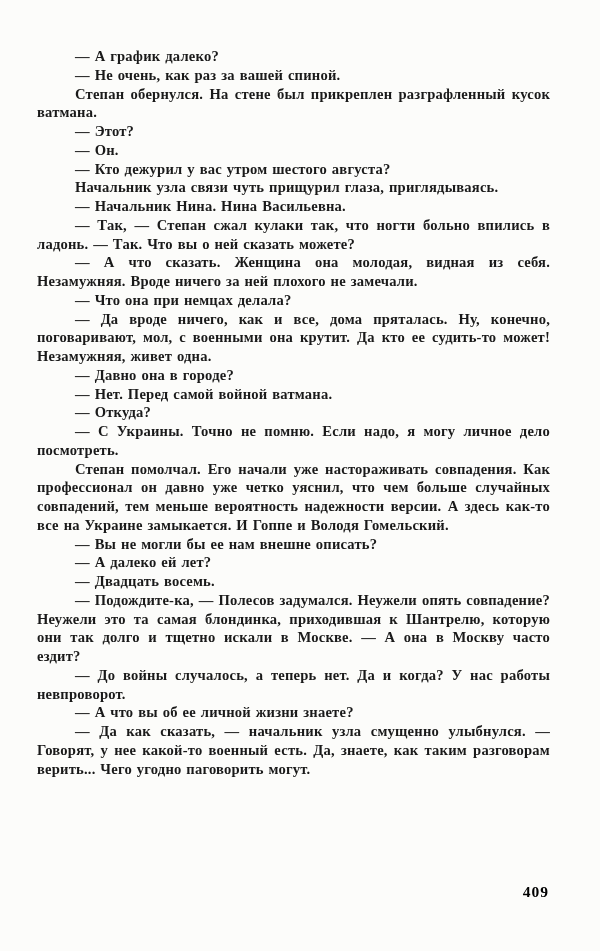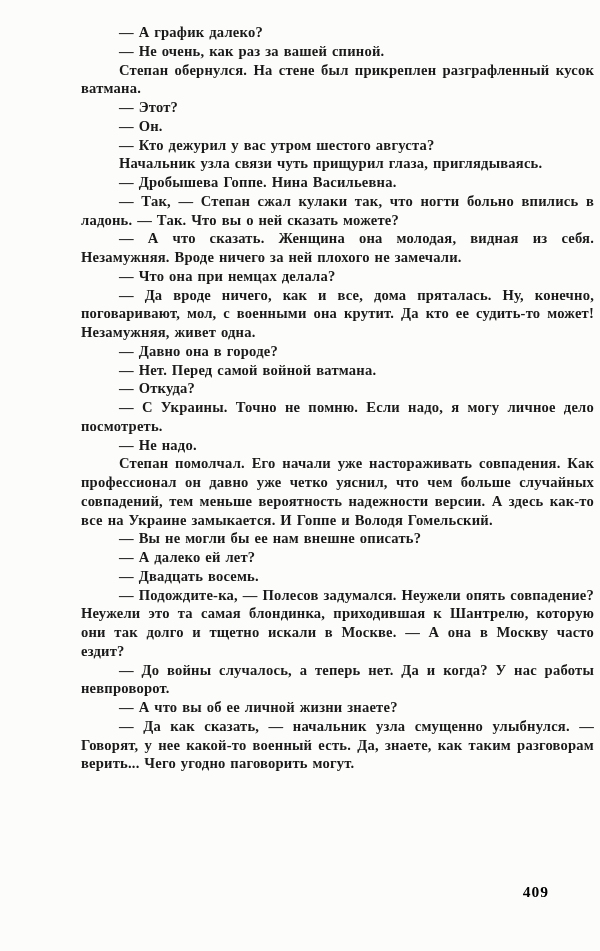--- a/index.html
+++ b/index.html
@@ -13,23 +13,22 @@
       height: 951px;
       margin: 0 auto;
       background: #fcfcfa;
       overflow: hidden;
       font-family: "Liberation Serif", "DejaVu Serif", serif;
       color: #1a1a1a;
     }
     .text-col {
       position: absolute;
       left: 37px;
-      top: 23px;
+      top: 47px;
       width: 513px;
-      margin-left: 44px;
     }
     .para {
       margin: 0;
       padding: 0;
       text-indent: 38px;
       text-align: justify;
       font-size: 14.6px;
       line-height: 18.75px;
       font-weight: bold;
       letter-spacing: 0.2px;
@@ -50,30 +49,29 @@
 
 <div class="page">
   <main class="text-col">
     <p class="para">— А график далеко?</p>
     <p class="para">— Не очень, как раз за вашей спиной.</p>
     <p class="para">Степан обернулся. На стене был прикреплен разграфленный кусок ватмана.</p>
     <p class="para">— Этот?</p>
     <p class="para">— Он.</p>
     <p class="para">— Кто дежурил у вас утром шестого августа?</p>
     <p class="para">Начальник узла связи чуть прищурил глаза, приглядываясь.</p>
-    <p class="para">— Дробышева Гоппе. Нина Васильевна.</p>
+    <p class="para">— Начальник Нина. Нина Васильевна.</p>
     <p class="para">— Так, — Степан сжал кулаки так, что ногти больно впи­лись в ладонь. — Так. Что вы о ней сказать можете?</p>
     <p class="para">— А что сказать. Женщина она молодая, видная из себя. Незамужняя. Вроде ничего за ней плохого не замечали.</p>
     <p class="para">— Что она при немцах делала?</p>
     <p class="para">— Да вроде ничего, как и все, дома пряталась. Ну, конечно, поговаривают, мол, с военными она крутит. Да кто ее судить-то может! Незамужняя, живет одна.</p>
     <p class="para">— Давно она в городе?</p>
     <p class="para">— Нет. Перед самой войной ватмана.</p>
     <p class="para">— Откуда?</p>
     <p class="para">— С Украины. Точно не помню. Если надо, я могу личное дело посмотреть.</p>
-    <p class="para">— Не надо.</p>
     <p class="para">Степан помолчал. Его начали уже настораживать совпаде­ния. Как профессионал он давно уже четко уяснил, что чем больше случайных совпадений, тем меньше вероятность надеж­ности версии. А здесь как-то все на Украине замыкается. И Гоппе и Володя Гомельский.</p>
     <p class="para">— Вы не могли бы ее нам внешне описать?</p>
     <p class="para">— А далеко ей лет?</p>
     <p class="para">— Двадцать восемь.</p>
     <p class="para">— Подождите-ка, — Полесов задумался. Неужели опять со­впадение? Неужели это та самая блондинка, приходившая к Шантрелю, которую они так долго и тщетно искали в Москве. — А она в Москву часто ездит?</p>
     <p class="para">— До войны случалось, а теперь нет. Да и когда? У нас ра­боты невпроворот.</p>
     <p class="para">— А что вы об ее личной жизни знаете?</p>
     <p class="para">— Да как сказать, — начальник узла смущенно улыбнулся. — Говорят, у нее какой-то военный есть. Да, знаете, как таким разговорам верить... Чего угодно паговорить могут.</p>
   </main>
   <div class="page-num">409</div>

